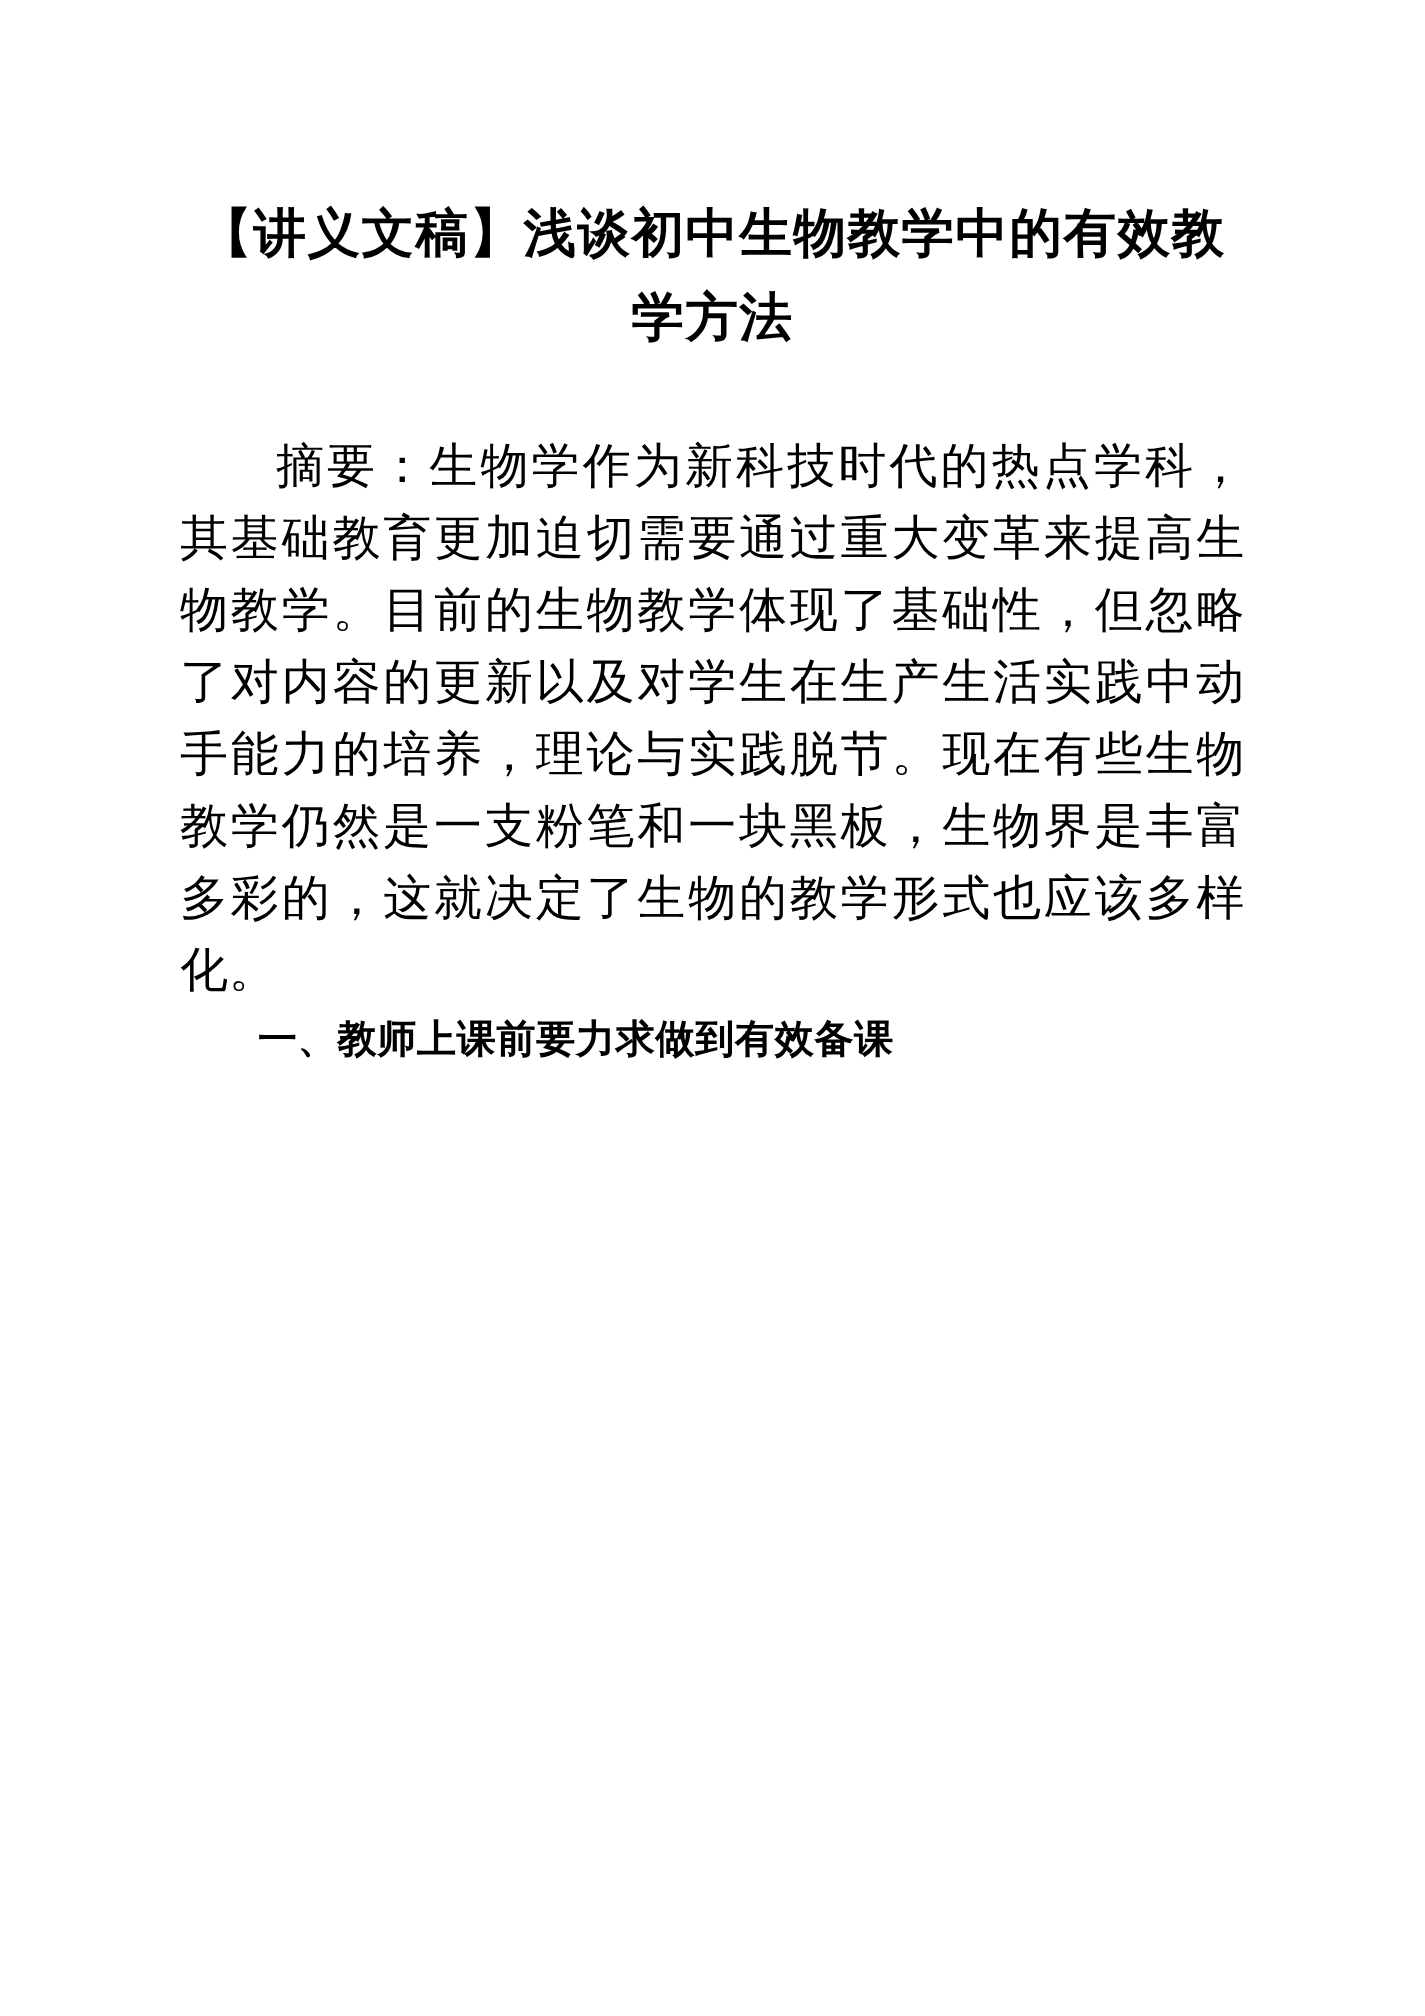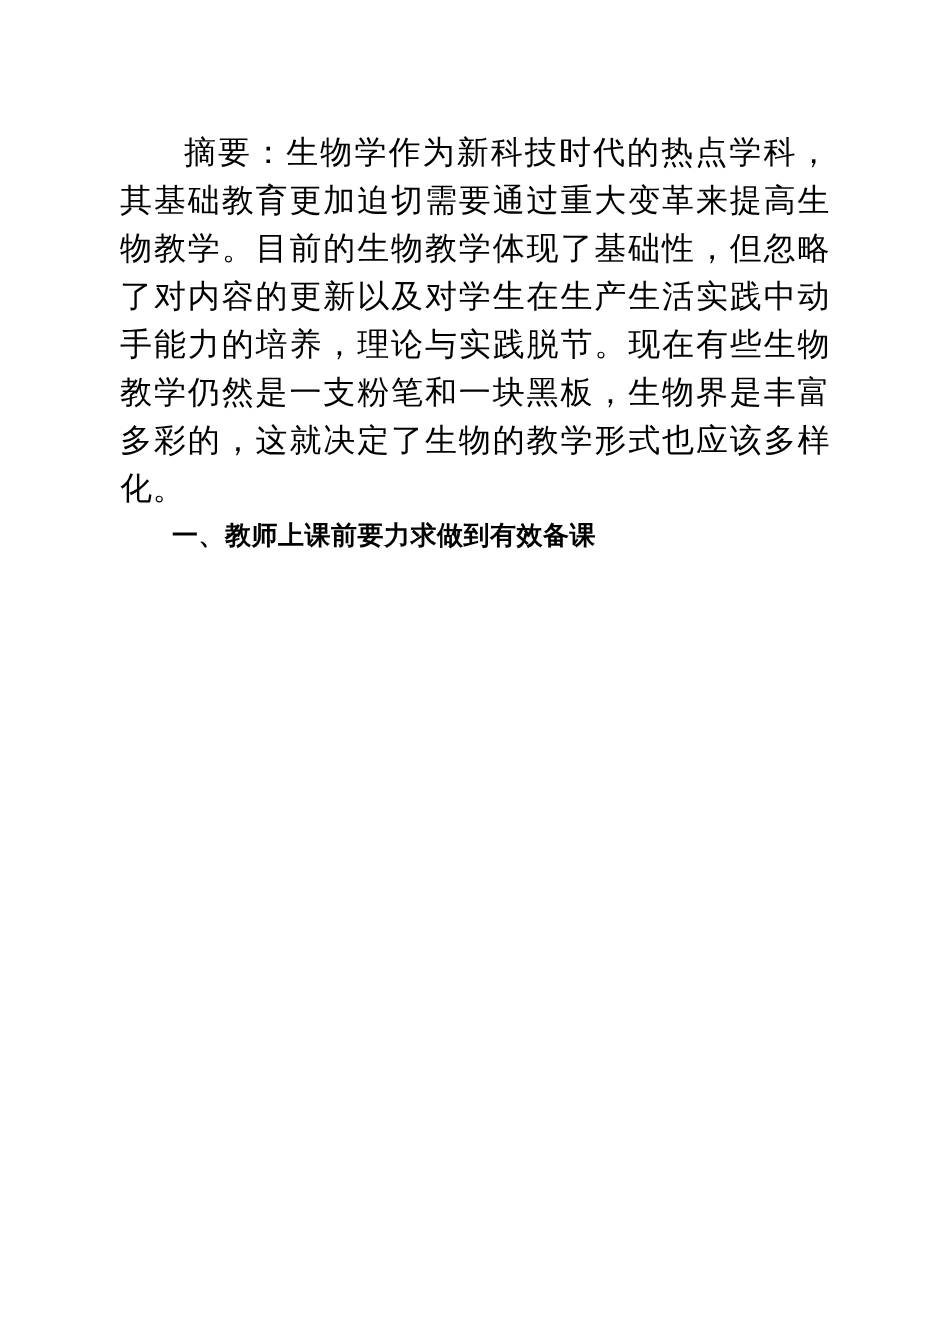--- a/index.html
+++ b/index.html
@@ -32,32 +32,33 @@
     font-size: 32px;
     line-height: 48px;
     text-align: justify;
     text-justify: inter-ideograph;
     text-indent: 2em;
     letter-spacing: 0.5px;
     word-break: break-all;
   }
   .section-heading {
     margin: 0;
-    font-family: Liberation Serif, serif;
+    font-family: Liberation Mono, monospace;
     font-weight: bold;
     font-size: 26px;
     line-height: 48px;
     text-indent: 2em;
     letter-spacing: 0.5px;
   }
 </style>
 </head>
 <body>
 
 <div class="page">
+  <h1 class="doc-title">【讲义文稿】浅谈初中生物教学中的有效教学方法</h1>
 
   <p class="body-para">摘要：生物学作为新科技时代的热点学科，其基础教育更加迫切需要通过重大变革来提高生物教学。目前的生物教学体现了基础性，但忽略了对内容的更新以及对学生在生产生活实践中动手能力的培养，理论与实践脱节。现在有些生物教学仍然是一支粉笔和一块黑板，生物界是丰富多彩的，这就决定了生物的教学形式也应该多样化。</p>
 
 
 
   <h2 class="section-heading">一、教师上课前要力求做到有效备课</h2>
 
 </div>
 
 </body></html>

